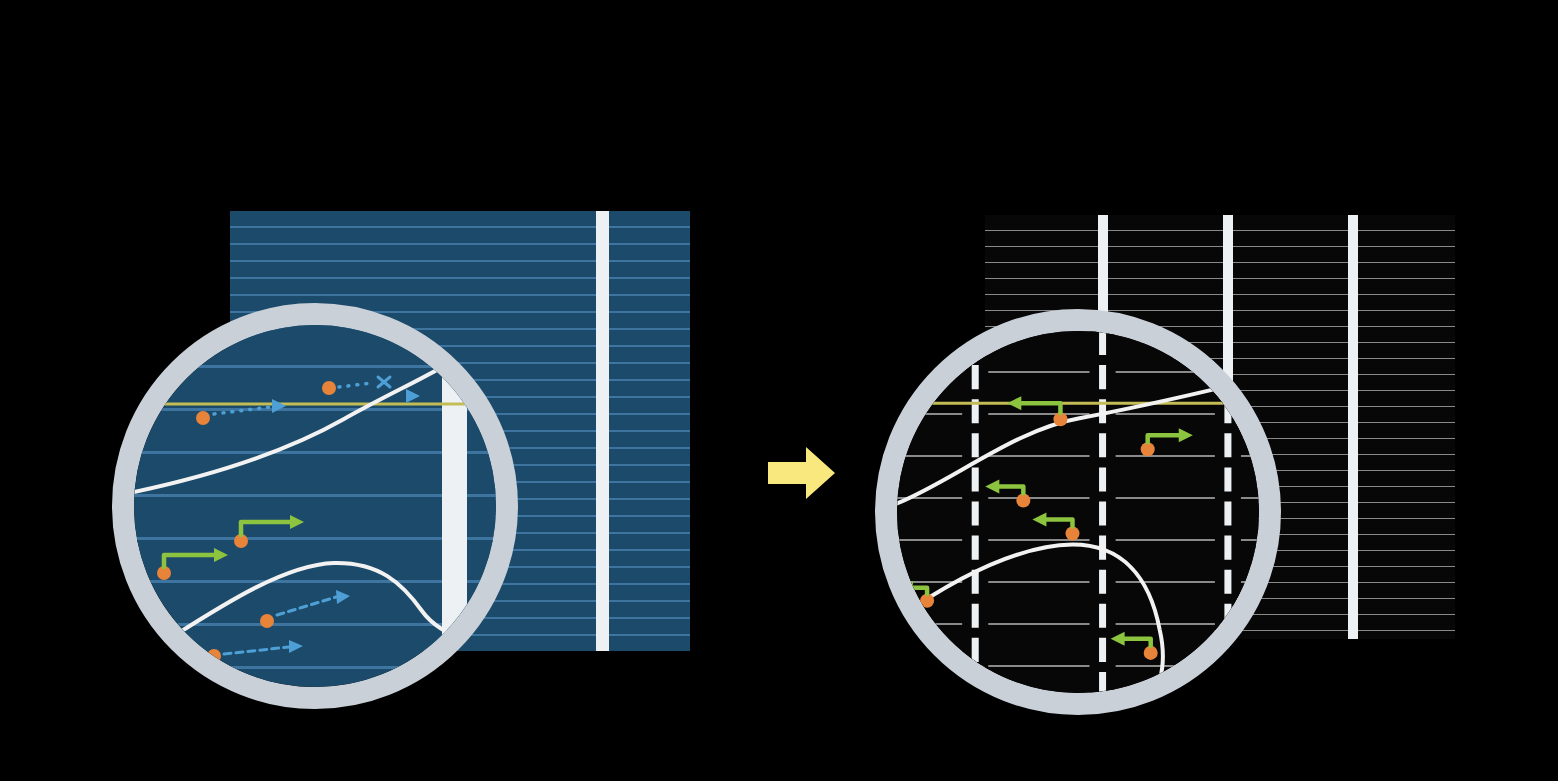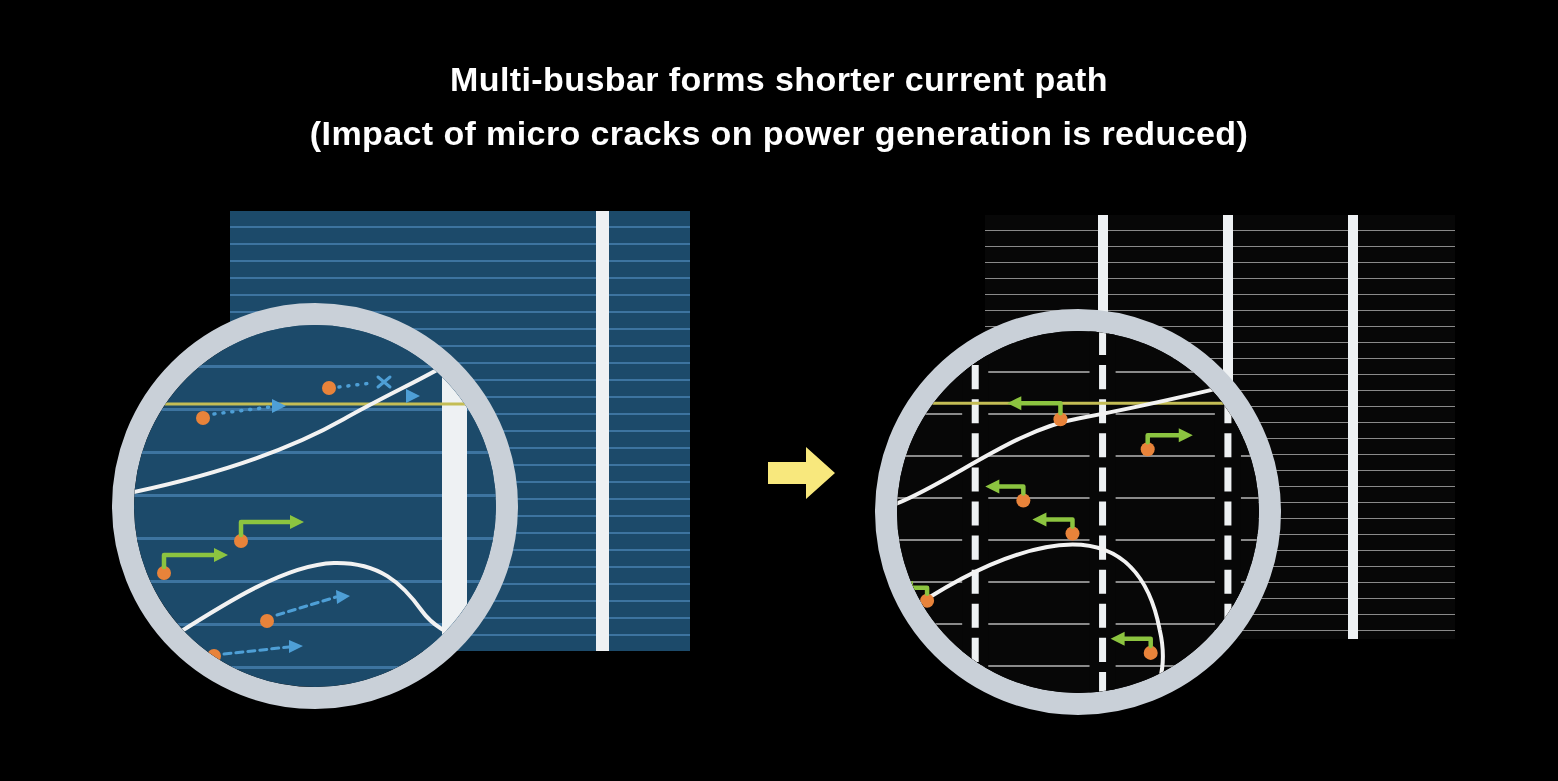--- a/index.html
+++ b/index.html
@@ -68,24 +68,20 @@
   .rbus-core{stroke:var(--busbar);stroke-width:7;stroke-dasharray:24 10;fill:none}
 
   .transition{position:absolute;left:768px;top:447px;width:67px;height:52px}
   .tarrow{fill:var(--arrow-yellow)}
 </style>
 </head>
 <body>
 
 <div class="stage">
 
-  <div class="title">
-    <div>Multi-busbar forms shorter current path</div>
-    <div>(Impact of micro cracks on power generation is reduced)</div>
-  </div>
 
   <div class="cell cell-left">
     <div class="busbar bl1"></div>
   </div>
 
   <div class="cell cell-right">
     <div class="busbar br br1"></div>
     <div class="busbar br br2"></div>
     <div class="busbar br br3"></div>
   </div>

